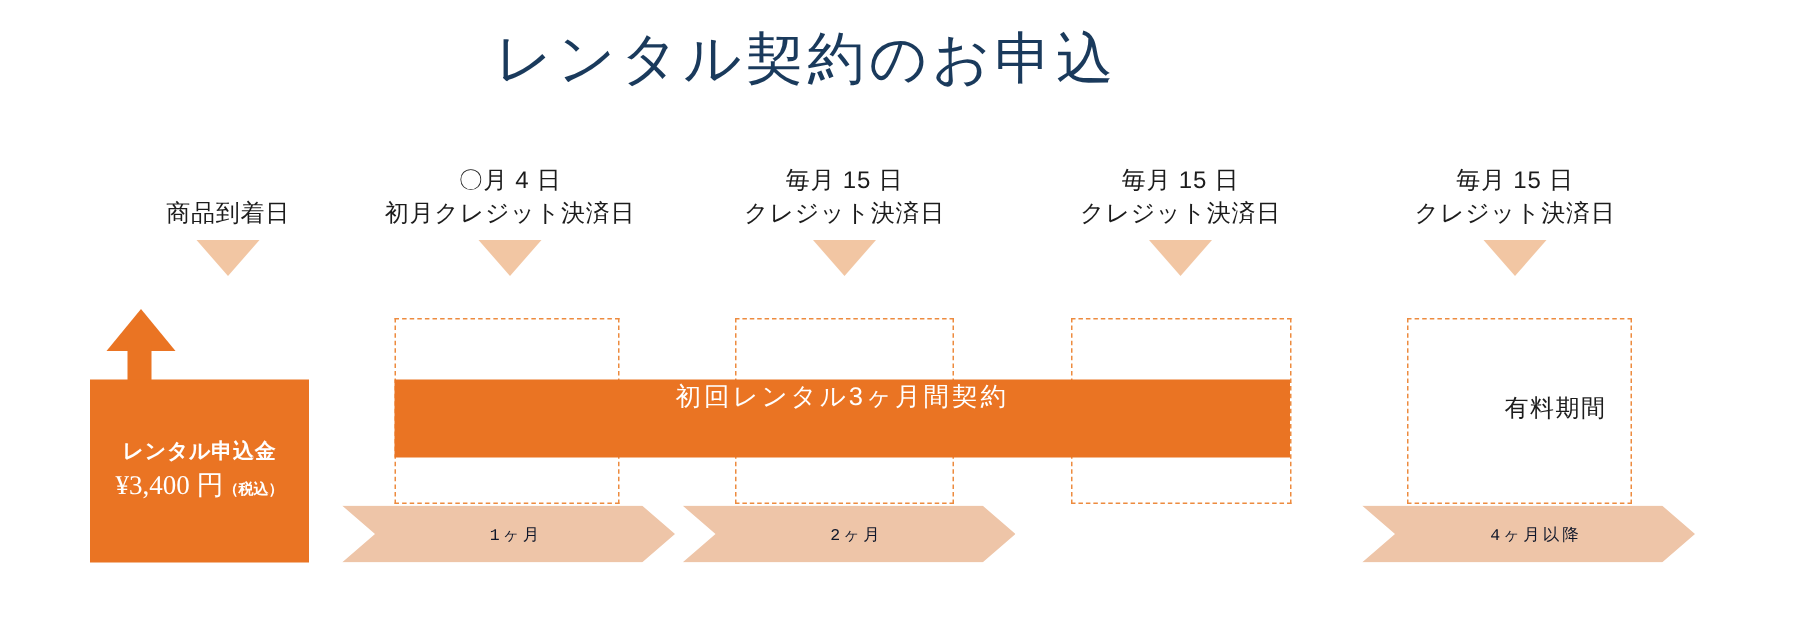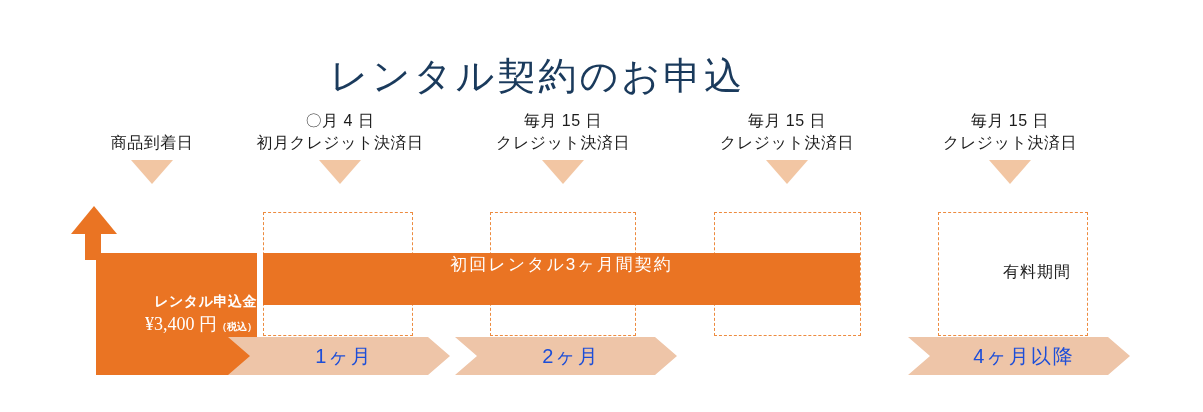--- a/index.html
+++ b/index.html
@@ -24,21 +24,20 @@
     position: absolute;
     left: 0;
     top: 14px;
     width: 1075px;
     text-align: center;
     font-family: "Liberation Serif", "DejaVu Serif", serif;
     font-size: 38px;
     letter-spacing: 3px;
     color: #1a3a5c;
     white-space: nowrap;
-    margin-top: 37px;
   }
 
   
   .marker {
     position: absolute;
     text-align: center;
     font-family: "Liberation Sans", sans-serif;
     color: #1c1c1c;
   }
   .marker .ln {
@@ -73,29 +72,28 @@
     left: 85px;
     top: 230px;
     width: 16px;
     height: 30px;
     background: #ea7423;
   }
   .fee-box {
     position: absolute;
     left: 60px;
     top: 253px;
-    width: 161px;
+    width: 146px;
     height: 122px;
     background: #ea7423;
     display: flex;
     flex-direction: column;
-    align-items: flex-end;
+    align-items: center;
     justify-content: center;
     color: #ffffff;
-    margin-left: 36px;
   }
   .fee-box .fee-label {
     font-size: 14px;
     font-weight: bold;
     letter-spacing: 0.5px;
     line-height: 22px;
     white-space: nowrap;
   }
   .fee-box .fee-amount {
     font-family: "Liberation Serif", "DejaVu Serif", serif;
@@ -157,24 +155,24 @@
     position: absolute;
     top: 337px;
     height: 38px;
     background: #eec5a8;
     display: flex;
     align-items: center;
     justify-content: center;
     clip-path: polygon(0 0, calc(100% - 22px) 0, 100% 50%, calc(100% - 22px) 100%, 0 100%, 22px 50%);
   }
   .chevron .ch-label {
-    font-family: Liberation Sans, sans-serif;
-    font-size: 20px;
+    font-family: Liberation Mono, monospace;
+    font-size: 11px;
     letter-spacing: 2px;
-    color: #1d4ed8;
+    color: #0f172a;
     white-space: nowrap;
     padding-left: 10px;
   }
 </style>
 </head>
 <body>
 
 <div id="diagram">
 
   <div class="title">レンタル契約のお申込</div>

